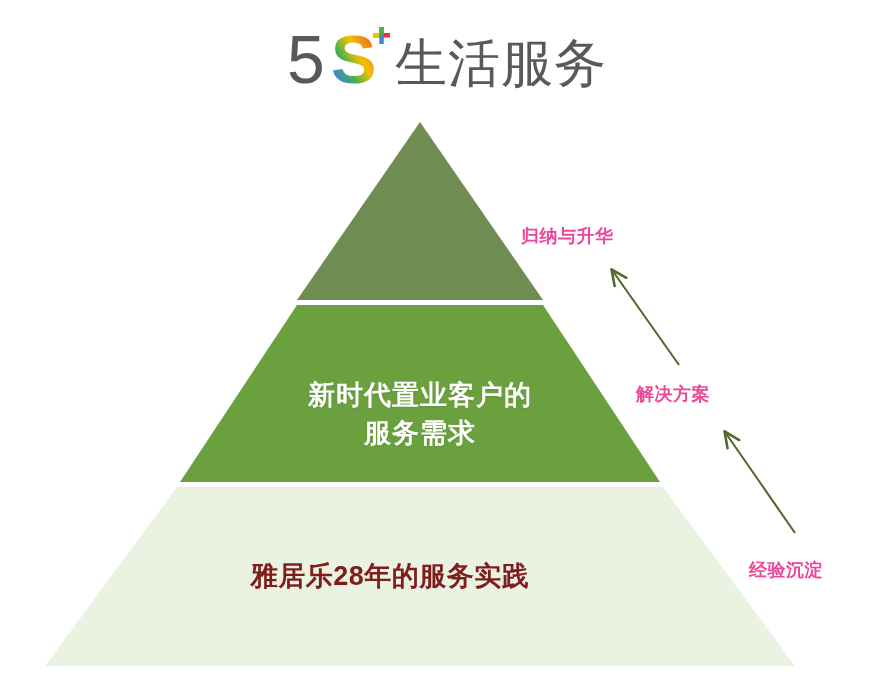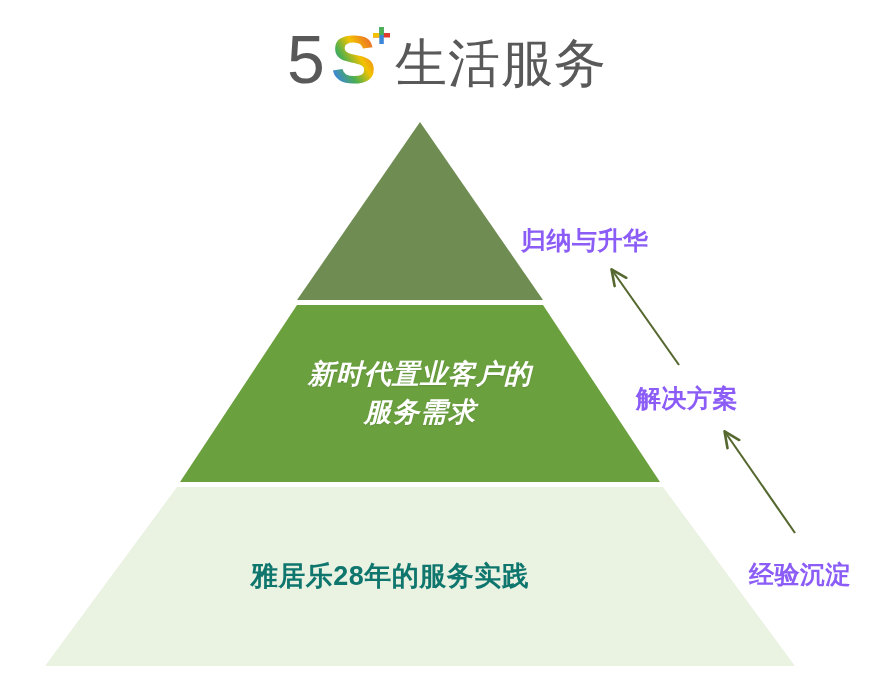--- a/index.html
+++ b/index.html
@@ -54,41 +54,40 @@
     text-shadow: 0 1px 2px rgba(0,0,0,0.10);
   }
   #tier1-text {
     left: 300px;
     top: 196px;
     width: 240px;
     font-size: 25px;
   }
   #tier2-text {
     left: 230px;
-    top: 355px;
+    top: 376px;
     width: 380px;
     font-size: 27px;
-    font-style: italic;
   }
   #tier3-text {
     left: 180px;
     top: 557px;
     width: 420px;
     font-size: 27px;
     color: #1b1b1b;
     text-shadow: none;
     letter-spacing: 0.5px;
   }
 
   
   .side-label {
     position: absolute;
     font-weight: bold;
-    color: #8b5cf6;
-    font-size: 25px;
+    color: #ec4899;
+    font-size: 18px;
     letter-spacing: 0.5px;
     white-space: nowrap;
   }
   #label-top    { left: 521px; top: 224px; }
   #label-middle { left: 636px; top: 382px; }
   #label-bottom { left: 749px; top: 558px; }
 
   
   .arrows {
     position: absolute;
@@ -145,21 +144,21 @@
 
     <polygon points="297,305 543,305 660,482 180,482" fill="#6BA03F"></polygon>
 
     <polygon points="420,122 543,300 297,300" fill="#6F8C52"></polygon>
   </svg>
 
 
   <div class="tier-text" id="tier2-text" style="color: rgb(255, 255, 255);">新时代置业客户的
 服务需求</div>
 
-  <div class="tier-text" id="tier3-text" style="color: #0f766e;">雅居乐28年的服务实践</div>
+  <div class="tier-text" id="tier3-text" style="color: #7f1d1d;">雅居乐28年的服务实践</div>
 
   <svg class="arrows" viewBox="0 0 889 687">
     <defs>
       <marker id="arrowHead" markerWidth="9" markerHeight="9" refX="7.6" refY="4.5" orient="auto" markerUnits="strokeWidth">
         <path d="M8,4.5 L0.6,1.1 M8,4.5 L0.6,7.9" stroke="#55682F" stroke-width="1.25" fill="none" stroke-linecap="round"></path>
       </marker>
     </defs>
 
     <line x1="679" y1="365" x2="612" y2="270" stroke="#55682F" stroke-width="2.1" marker-end="url(#arrowHead)"></line>
 

